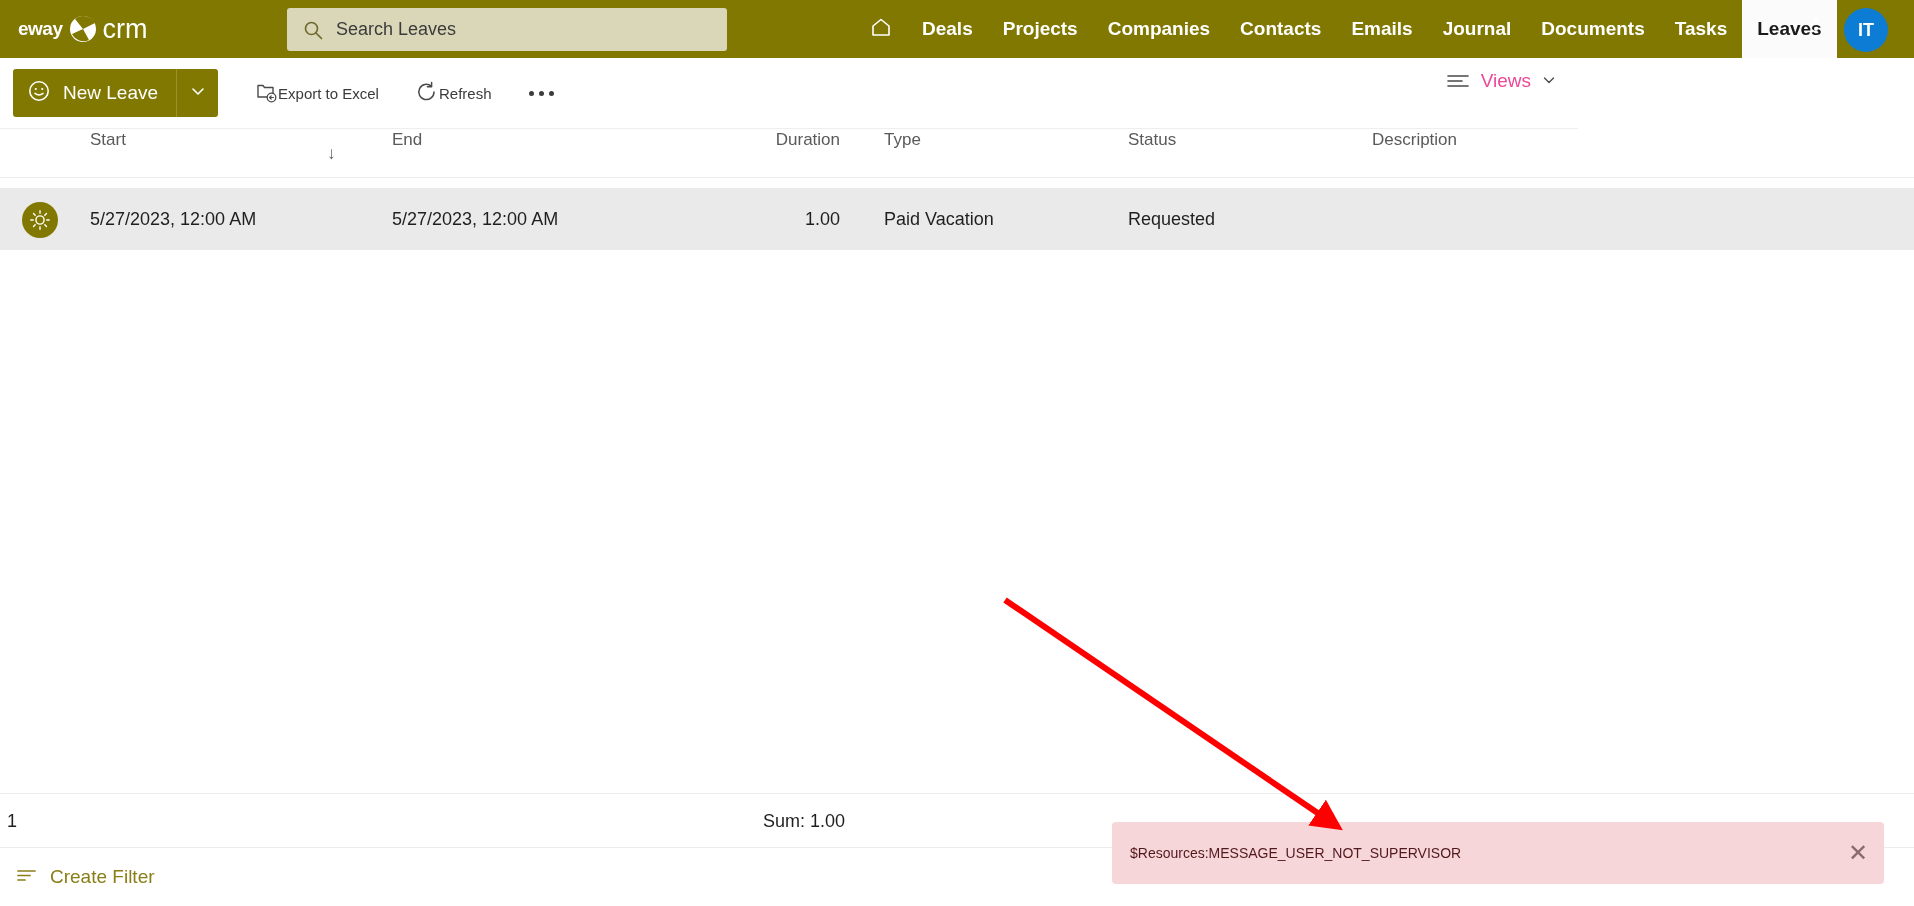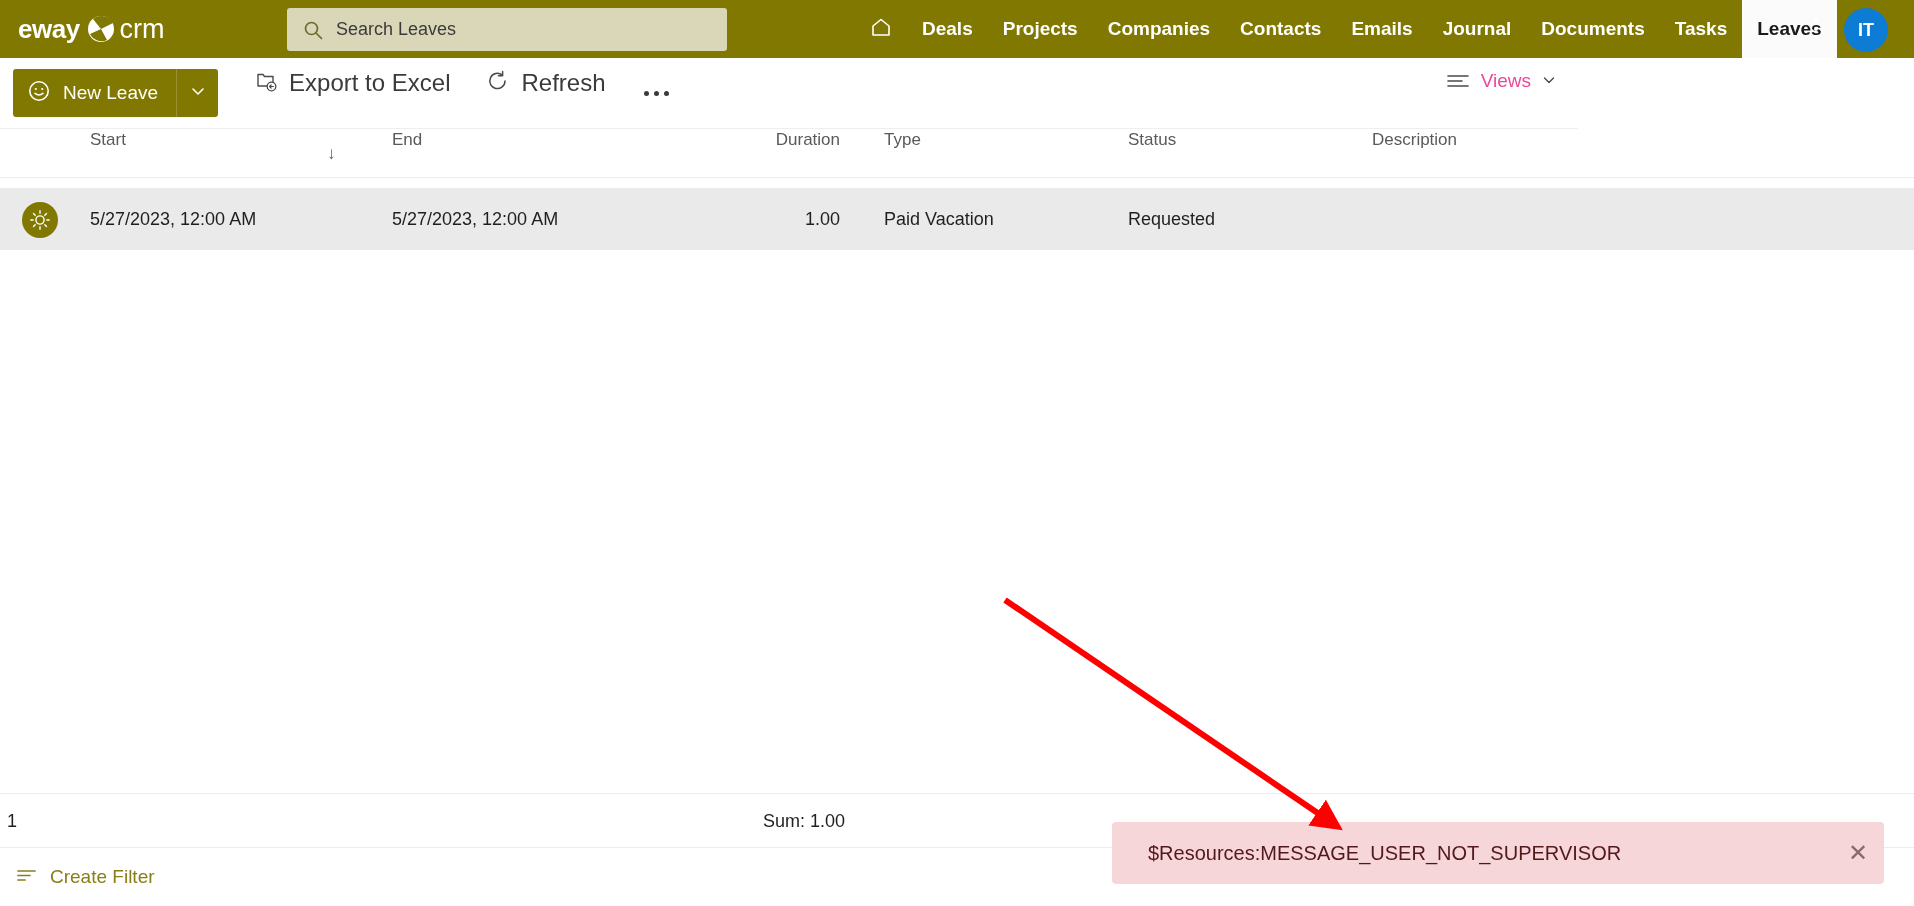--- a/index.html
+++ b/index.html
@@ -11,21 +11,21 @@
     background: #ffffff;
   }
   .app { position: relative; width: 1914px; height: 906px; background: #ffffff; }
 
   
   .topbar {
     position: absolute; left: 0; top: 0; width: 1914px; height: 58px;
     background: #807800; display: flex; align-items: center;
   }
   .logo { display: flex; align-items: center; margin-left: 18px; height: 58px; }
-  .logo-eway { color: #fff; font-size: 26px; font-weight: bold; letter-spacing: -0.5px; }
+  .logo-eway { color: #fff; font-size: 19px; font-weight: bold; letter-spacing: -0.5px; }
   .logo-mark { width: 28px; height: 28px; margin: 0 5px 0 7px; position: relative; }
   .logo-crm { color: #fff; font-size: 27px; font-weight: 300; letter-spacing: 0px; }
 
   .searchbox {
     position: absolute; left: 287px; top: 8px; width: 440px; height: 43px;
     background: #d9d7b7; border-radius: 3px; display: flex; align-items: center;
   }
   .search-icon { margin-left: 16px; width: 20px; height: 20px; display: block; }
   .search-ph { margin-left: 13px; font-size: 18px; color: #3b3b3b; }
 
@@ -58,22 +58,22 @@
   .newbtn {
     background: #807800; color: #ffffff; font-size: 19px;
     display: flex; align-items: center; padding: 0 18px 0 14px; gap: 12px;
     border: none; border-radius: 3px 0 0 3px; cursor: pointer; height: 48px;
   }
   .newbtn-caret {
     background: #807800; width: 42px; border-left: 1px solid #9a9230; border-radius: 0 3px 3px 0;
     display: flex; align-items: center; justify-content: center; cursor: pointer; height: 48px;
   }
   .tb-item {
-    display: flex; gap: 11px; margin-left: 36px;
-    color: #3b3b3b; font-size: 24px; cursor: pointer; height: 48px;
+    display: flex; align-items: center; margin-left: 36px;
+    color: #3b3b3b; font-size: 15px; cursor: pointer; height: 48px;
   }
   .tb-dots {
     display: flex; align-items: center; gap: 5px; margin-left: 38px; cursor: pointer; height: 48px;
   }
   .tb-dots span { width: 5px; height: 5px; border-radius: 50%; background: #3b3b3b; display: block; }
   .views {
     position: absolute; right: 22px; top: 12px; height: 48px;
     display: flex; align-items: flex-start; gap: 11px; color: #ec4899; font-size: 19px; cursor: pointer;
   }
 
@@ -115,21 +115,21 @@
   .create-filter {
     position: absolute; left: 16px; top: 0; height: 58px; display: flex; align-items: center;
     gap: 12px; color: #897e17; font-size: 19px; cursor: pointer;
   }
 
   
   .toast {
     position: absolute; left: 1112px; top: 822px; width: 772px; height: 62px;
     background: #f7d6da; border-radius: 4px; display: flex; align-items: center;
   }
-  .toast-msg { margin-left: 36px; font-size: 20px; color: #52191d; flex: 1; }
+  .toast-msg { margin-left: 18px; font-size: 14px; color: #52191d; flex: 1; }
   .toast-close {
     width: 52px; height: 62px; display: flex; align-items: center; justify-content: center;
     color: #8a6b6e; font-size: 24px; cursor: pointer;
   }
 
   
   .annot { position: absolute; left: 0; top: 0; width: 1914px; height: 906px; pointer-events: none; }
 </style>
 </head>
 <body>

